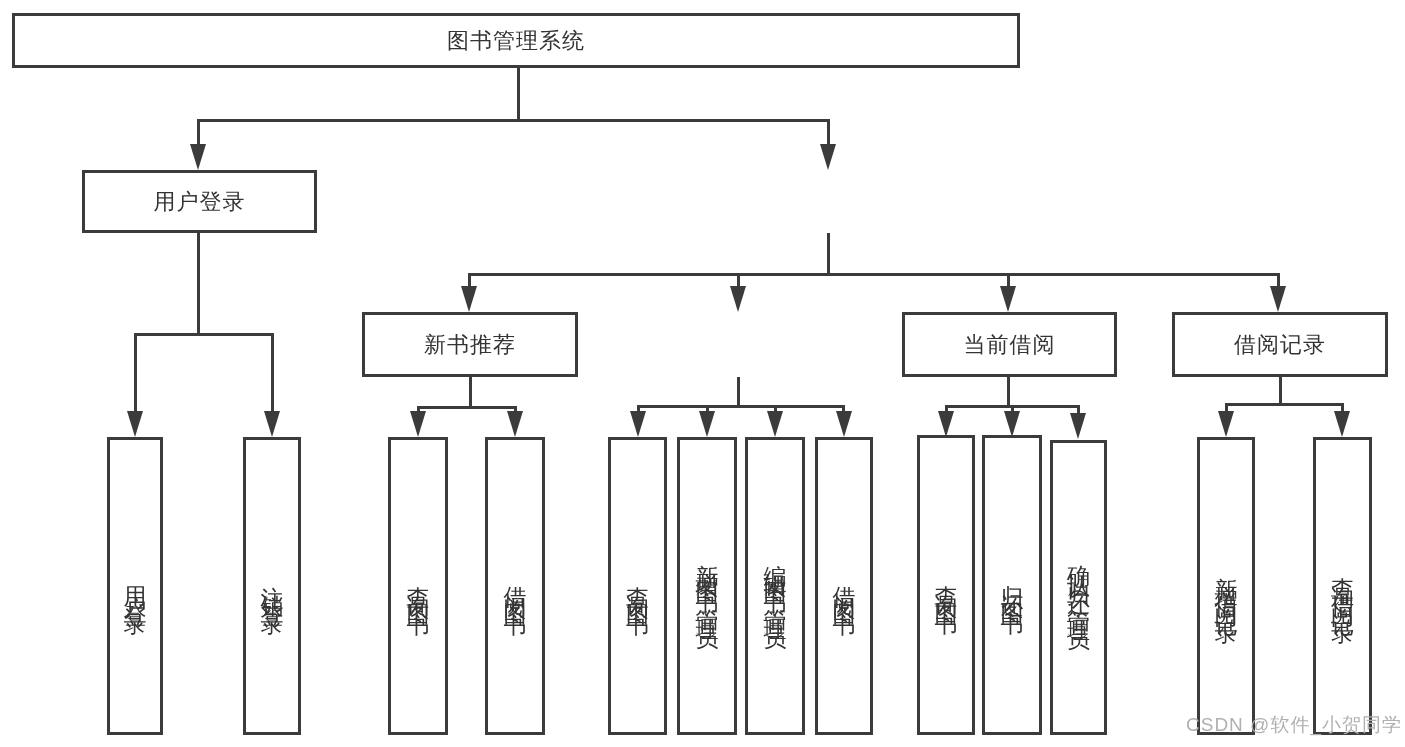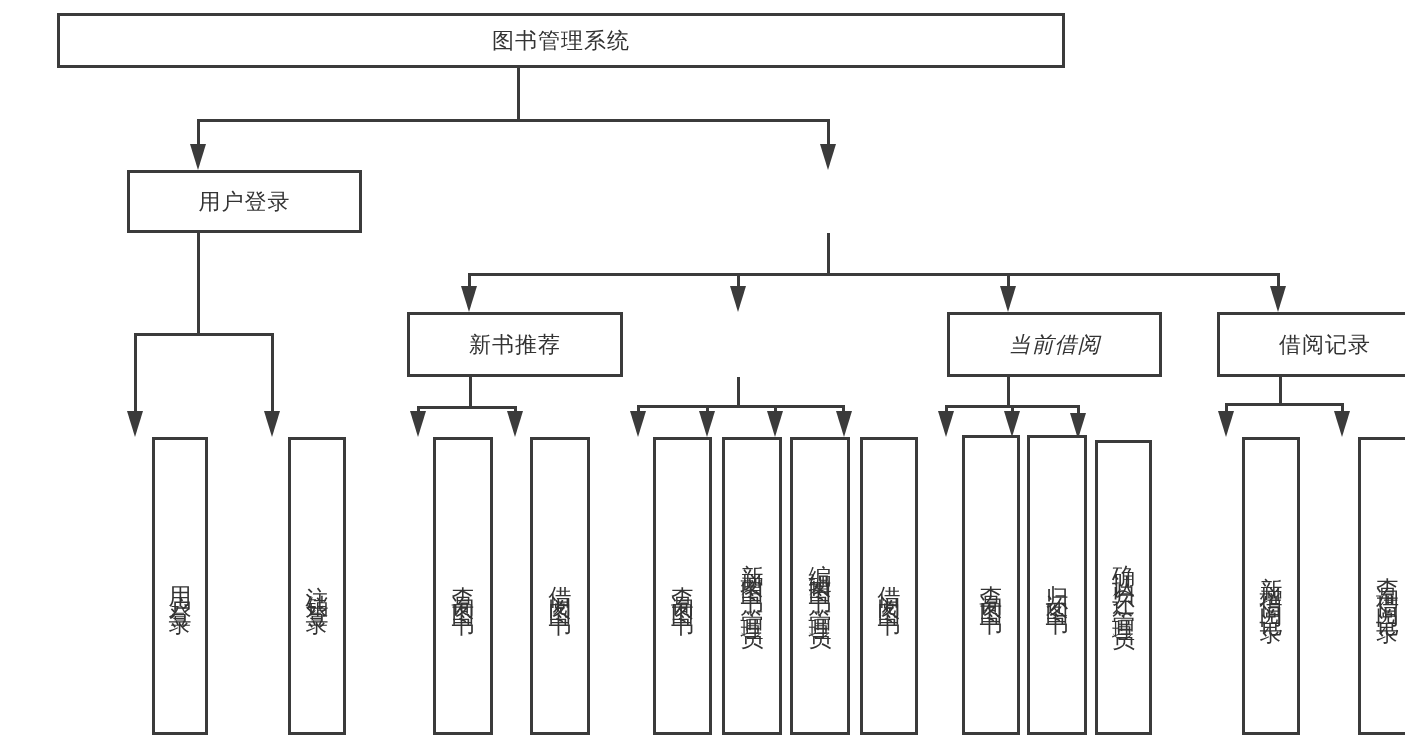--- a/index.html
+++ b/index.html
@@ -13,21 +13,20 @@
   .box{
     position:absolute;
     box-sizing:border-box;
     border:3px solid var(--line,#3b3b3b);
     background:#fff;
     display:flex;align-items:center;justify-content:center;
     color:var(--text,#333333);
     font-size:22px;
     letter-spacing:1px;
     white-space:nowrap;
-    margin-left:45px;
   }
   .vbox{
     writing-mode:vertical-rl;
     text-orientation:mixed;
     font-size:23px;
     letter-spacing:9px;
     line-height:1;
     white-space:normal;
   }
   .hline,.vline{position:absolute;background:var(--line,#3b3b3b);}
@@ -76,21 +75,21 @@
   <div class="vline" style="left:468px;top:273px;height:17px;"></div>
   <div class="vline" style="left:737px;top:273px;height:17px;"></div>
   <div class="vline" style="left:1007px;top:273px;height:17px;"></div>
   <div class="vline" style="left:1277px;top:273px;height:17px;"></div>
   <div class="arrow" style="left:461px;top:286px;"></div>
   <div class="arrow" style="left:730px;top:286px;"></div>
   <div class="arrow" style="left:1000px;top:286px;"></div>
   <div class="arrow" style="left:1270px;top:286px;"></div>
 
   <div class="box" style="left:362px;top:312px;width:216px;height:65px;">新书推荐</div>
-  <div class="box" style="left:902px;top:312px;width:215px;height:65px;font-style:italic;">当前借阅</div>
+  <div class="box" style="left:902px;top:312px;width:215px;height:65px;">当前借阅</div>
   <div class="box" style="left:1172px;top:312px;width:216px;height:65px;">借阅记录</div>
 
   <div class="vline" style="left:469px;top:377px;height:31px;"></div>
   <div class="hline" style="left:417px;top:406px;width:100px;"></div>
   <div class="vline" style="left:417px;top:406px;height:9px;"></div>
   <div class="vline" style="left:514px;top:406px;height:9px;"></div>
   <div class="arrow" style="left:410px;top:411px;"></div>
   <div class="arrow" style="left:507px;top:411px;"></div>
 
   <div class="vline" style="left:737px;top:377px;height:30px;"></div>
@@ -131,14 +130,15 @@
   <div class="box vbox" style="left:745px;top:437px;width:60px;height:298px;">编辑图书（管理员）</div>
   <div class="box vbox" style="left:815px;top:437px;width:58px;height:298px;">借阅图书</div>
 
   <div class="box vbox" style="left:917px;top:435px;width:58px;height:300px;">查询图书</div>
   <div class="box vbox" style="left:982px;top:435px;width:60px;height:300px;">归还图书</div>
   <div class="box vbox" style="left:1050px;top:440px;width:57px;height:295px;">确认归还（管理员）</div>
 
   <div class="box vbox" style="left:1197px;top:437px;width:58px;height:298px;">新增借阅记录</div>
   <div class="box vbox" style="left:1313px;top:437px;width:59px;height:298px;">查询借阅记录</div>
 
+  <div class="watermark">CSDN @软件_小贺同学</div>
 
 </div>
 
 </body></html>

